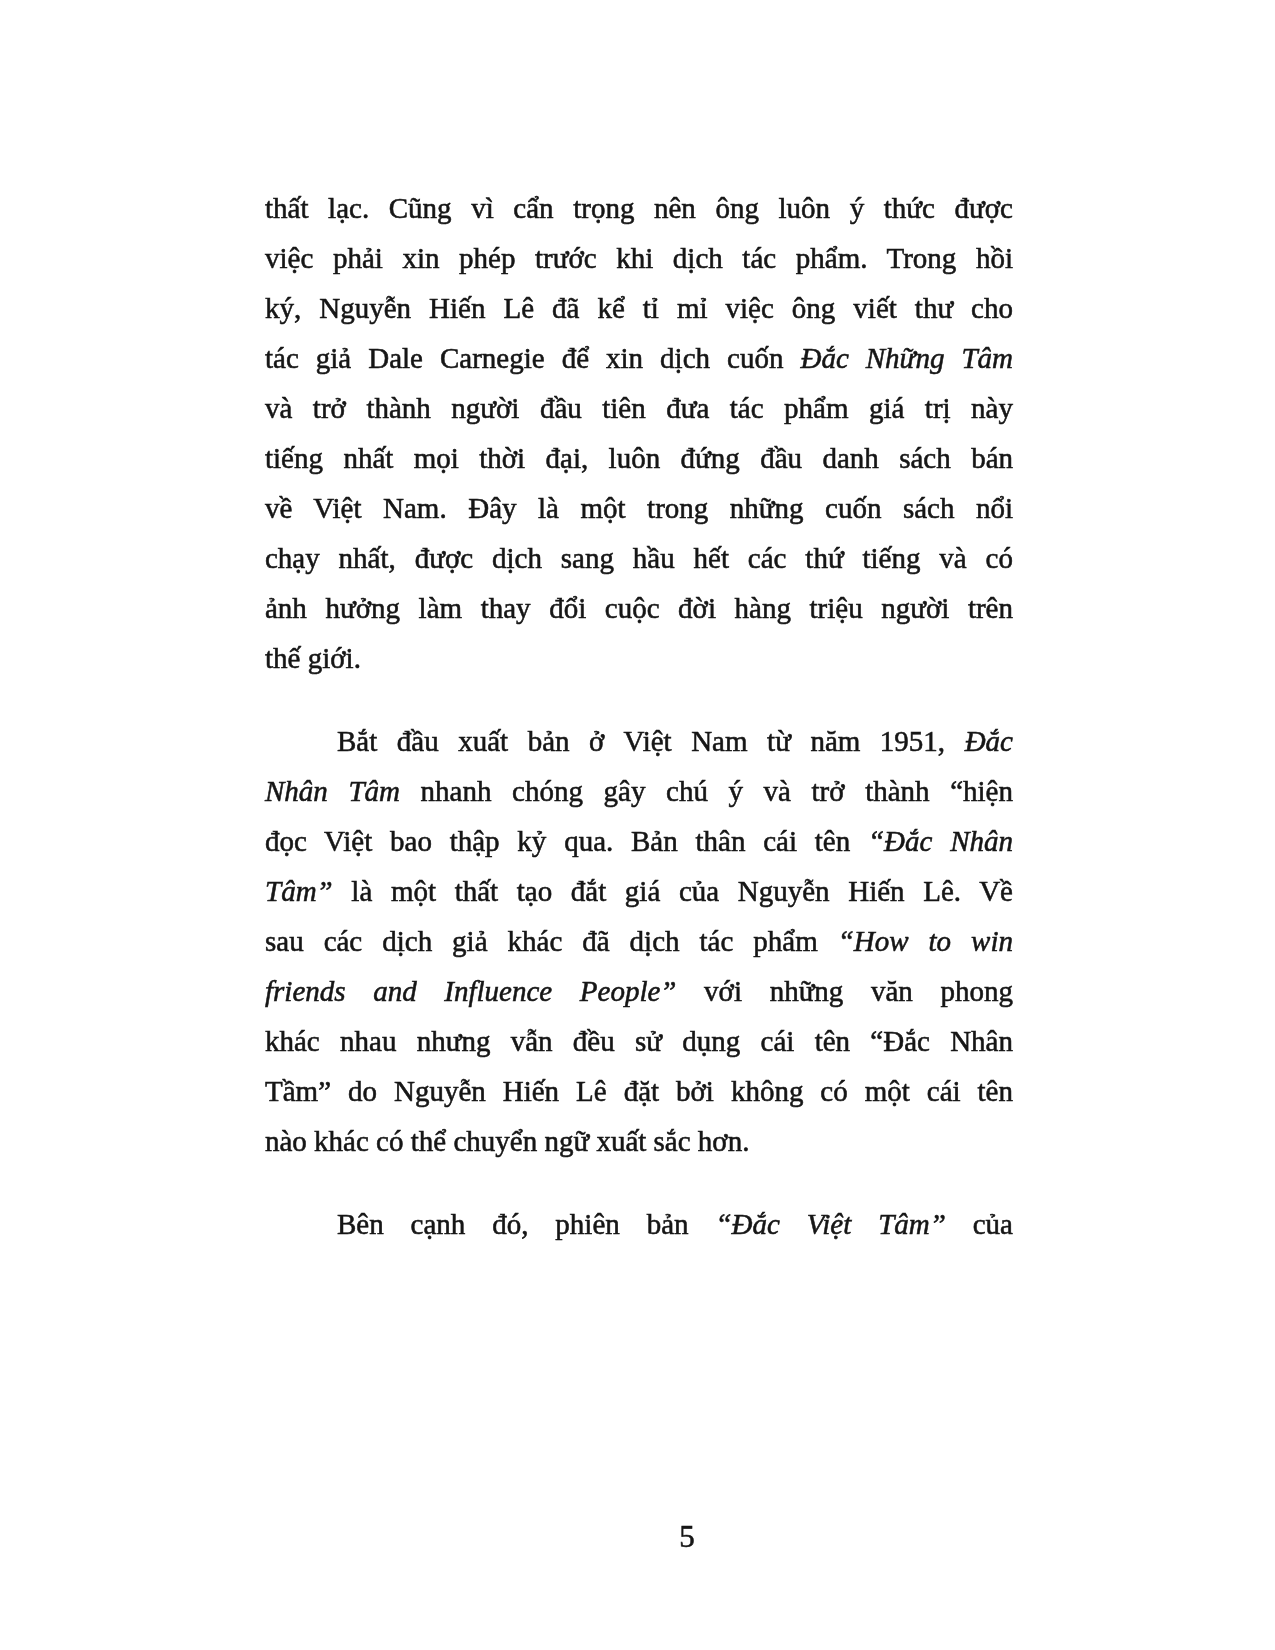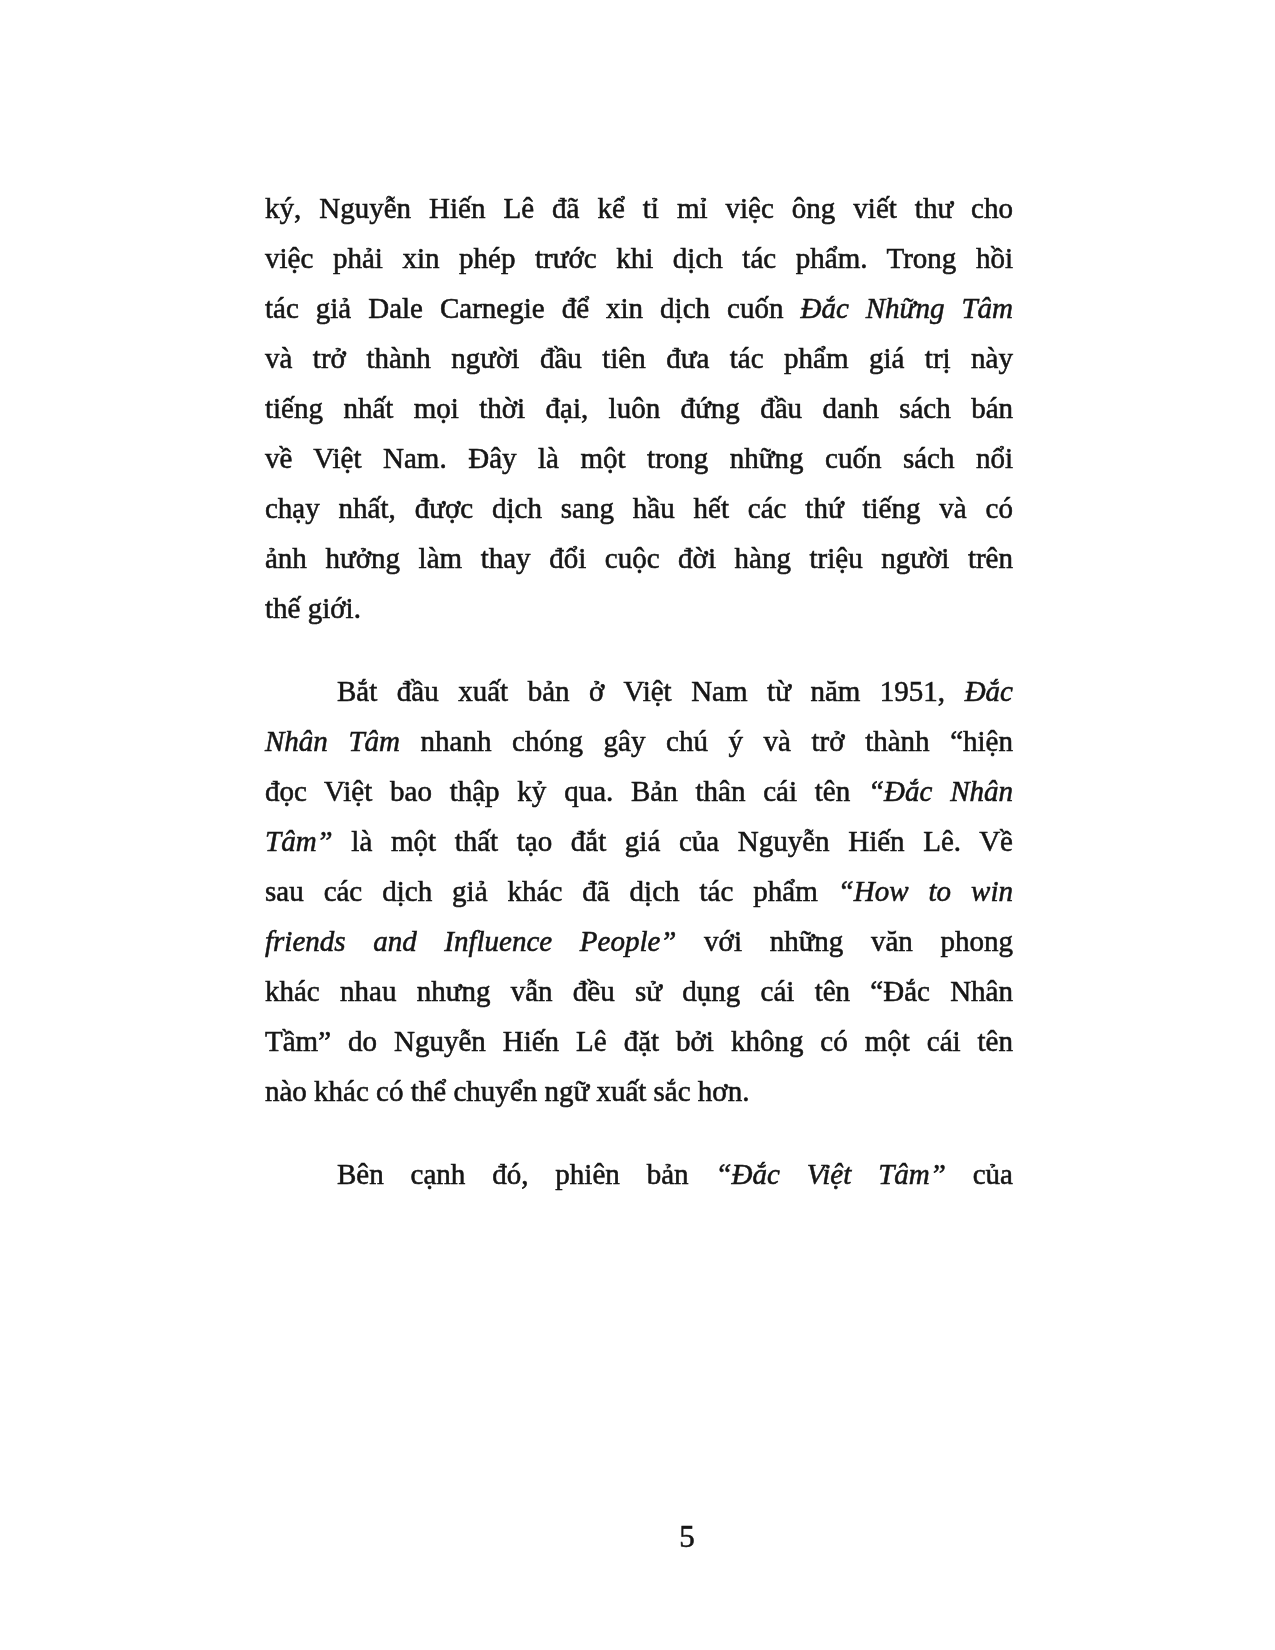--- a/index.html
+++ b/index.html
@@ -40,22 +40,23 @@
     font-size: 31px;
     line-height: 42px;
   }
 </style>
 </head>
 <body>
 
 <div class="page">
   <div class="text-block">
       <div class="paragraph">
+        <div class="line"><span>thất lạc. Cũng vì cẩn trọng nên ông luôn ý thức được</span></div>
+        <div class="line"><span>việc phải xin phép trước khi dịch tác phẩm. Trong hồi</span></div>
         <div class="line"><span>ký, Nguyễn Hiến Lê đã kể tỉ mỉ việc ông viết thư cho</span></div>
-        <div class="line"><span>việc phải xin phép trước khi dịch tác phẩm. Trong hồi</span></div>
         <div class="line"><span>tác giả Dale Carnegie để xin dịch cuốn </span><i>Đắc Những Tâm</i></div>
         <div class="line"><span>và trở thành người đầu tiên đưa tác phẩm giá trị này</span></div>
         <div class="line"><span>tiếng nhất mọi thời đại, luôn đứng đầu danh sách bán</span></div>
         <div class="line"><span>về Việt Nam. Đây là một trong những cuốn sách nổi</span></div>
         <div class="line"><span>chạy nhất, được dịch sang hầu hết các thứ tiếng và có</span></div>
         <div class="line"><span>ảnh hưởng làm thay đổi cuộc đời hàng triệu người trên</span></div>
         <div class="line lastleft"><span>thế giới.</span></div>
       </div>
       <div class="paragraph">
         <div class="line indent"><span>Bắt đầu xuất bản ở Việt Nam từ năm 1951, </span><i>Đắc</i></div>

